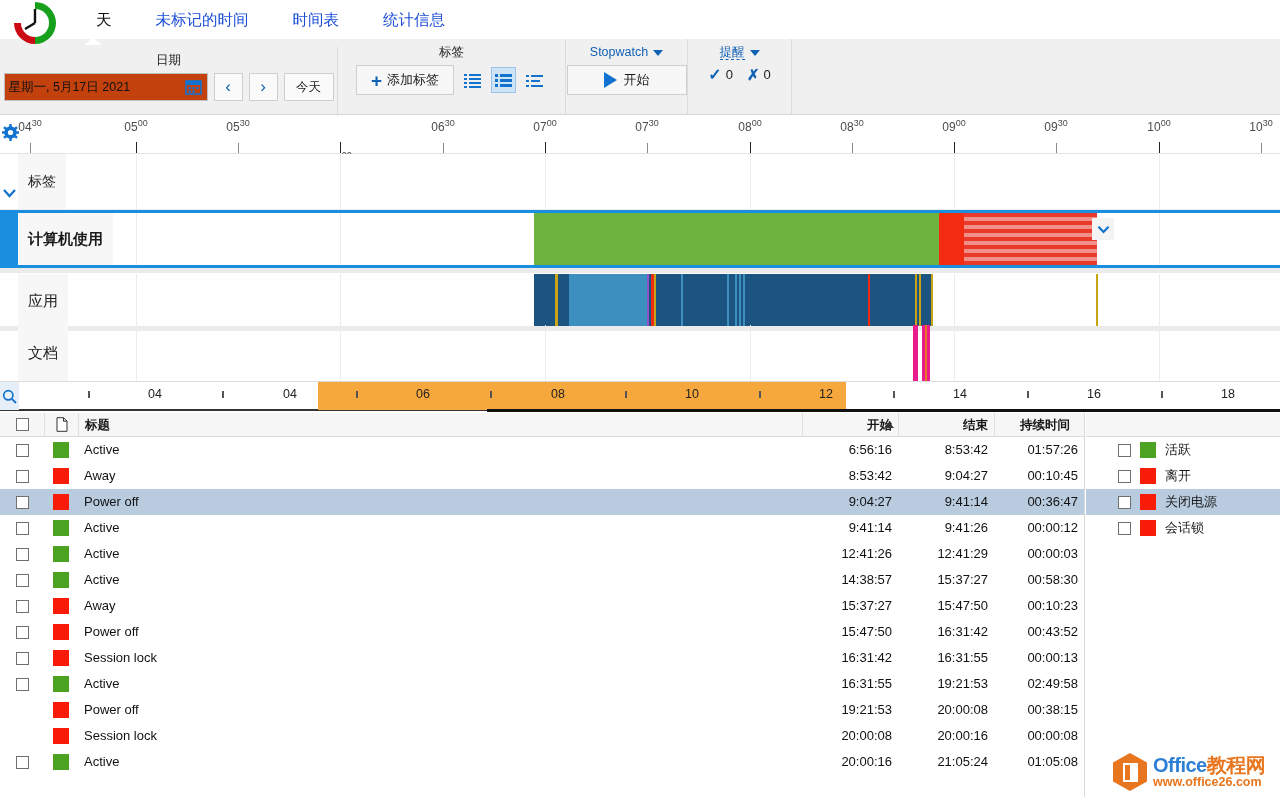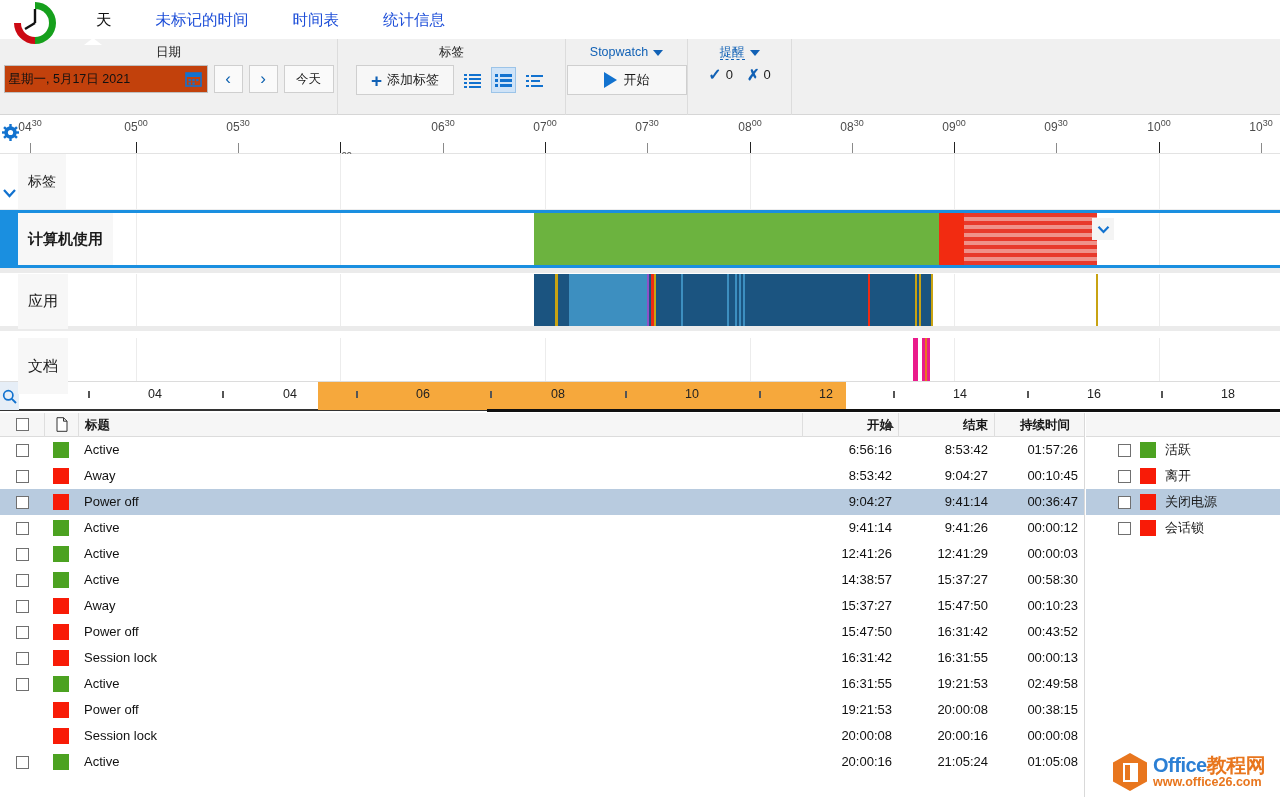--- a/index.html
+++ b/index.html
@@ -48,21 +48,21 @@
     border-right: 1px solid #dcdcdc;
     display: flex; flex-direction: column; align-items: center;
   }
   .rgroup-title {
     height: 26px; line-height: 26px; font-size: 12.5px; color: #222;
     width: 100%; text-align: center;
   }
   .rgroup-title.link { color: #1161b5; }
   .rgroup-body { display: flex; align-items: center; gap: 6px; padding: 0 10px; }
 
-  .grp-date { width: 338px; }
+  .grp-date { width: 338px; margin-top: 8px; }
   .grp-tag  { width: 228px; }
   .grp-sw   { width: 122px; }
   .grp-rem  { width: 104px; }
   .grp-fill { flex: 1; border-right: none; }
 
   .dateinput {
     width: 204px; height: 28px; background: #c2410c;
     border: 1px solid #bfbfbf;
     display: flex; align-items: center; padding-left: 4px;
     font-size: 12.5px; color: #111;
@@ -145,21 +145,21 @@
   .row-tags .tracklabel { background: #f7f7f7; font-size: 14px; }
   .chev-tags { position: absolute; left: 2px; top: 32px; }
 
   .row-cu {
     top: 56px; height: 58px;
     border-top: 3px solid #1a8fe0; border-bottom: 3px solid #1a8fe0;
   }
   .row-cu .selbar { position: absolute; left: 0; top: 0; width: 18px; height: 100%; background: #1a8fe0; }
   .row-cu .tracklabel { font-weight: bold; font-size: 15px; background: #f7f7f7; }
   .row-app { top: 120px; height: 56px; border-bottom: 1px solid #e6e6e6; }
-  .row-doc { top: 184px; height: 56px; }
+  .row-doc { top: 171px; height: 56px; }
   .rowgap { position: absolute; left: 0; width: 1280px; height: 5px; background: #ebebeb; }
 
   .stripes {
     background-image: repeating-linear-gradient(
       180deg, #e8392b 0px, #e8392b 4px, #ef9189 4px, #ef9189 8px);
   }
   .cu-expand {
     position: absolute; width: 22px; height: 22px; background: #f4f4f4;
     display: flex; align-items: center; justify-content: center; cursor: pointer;
   }

